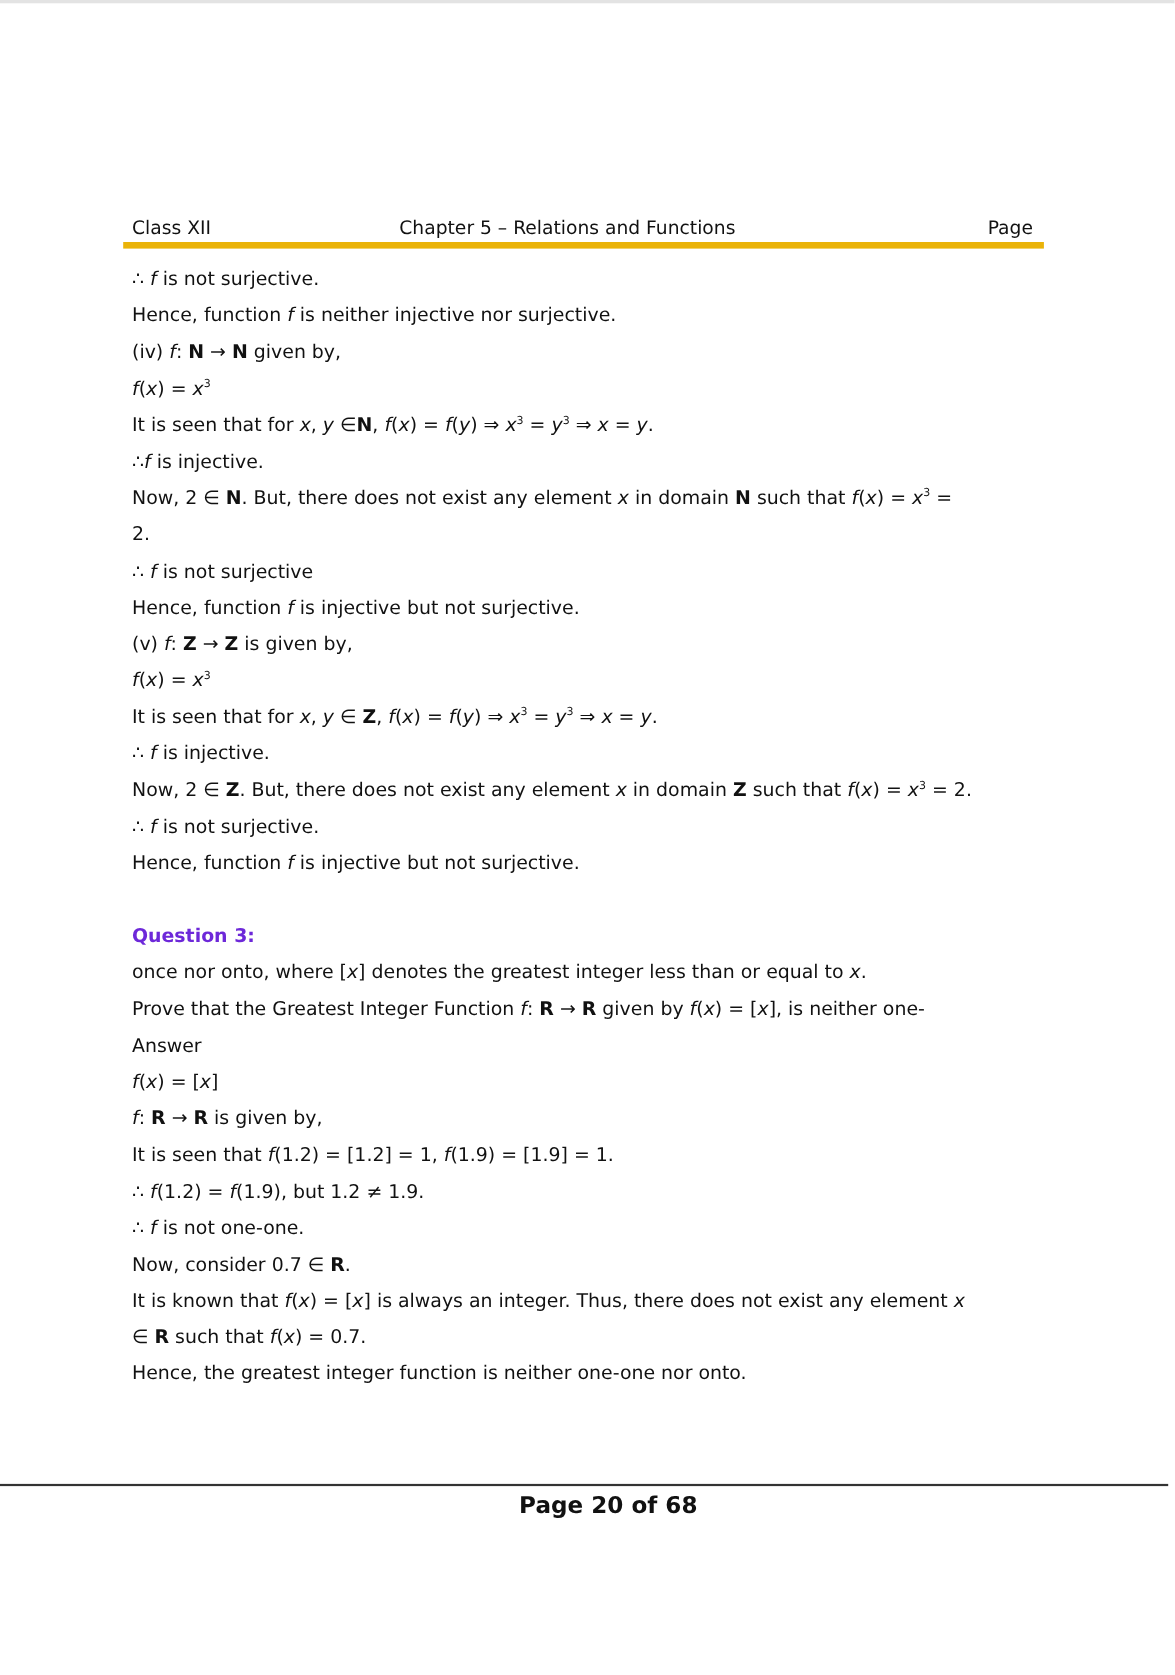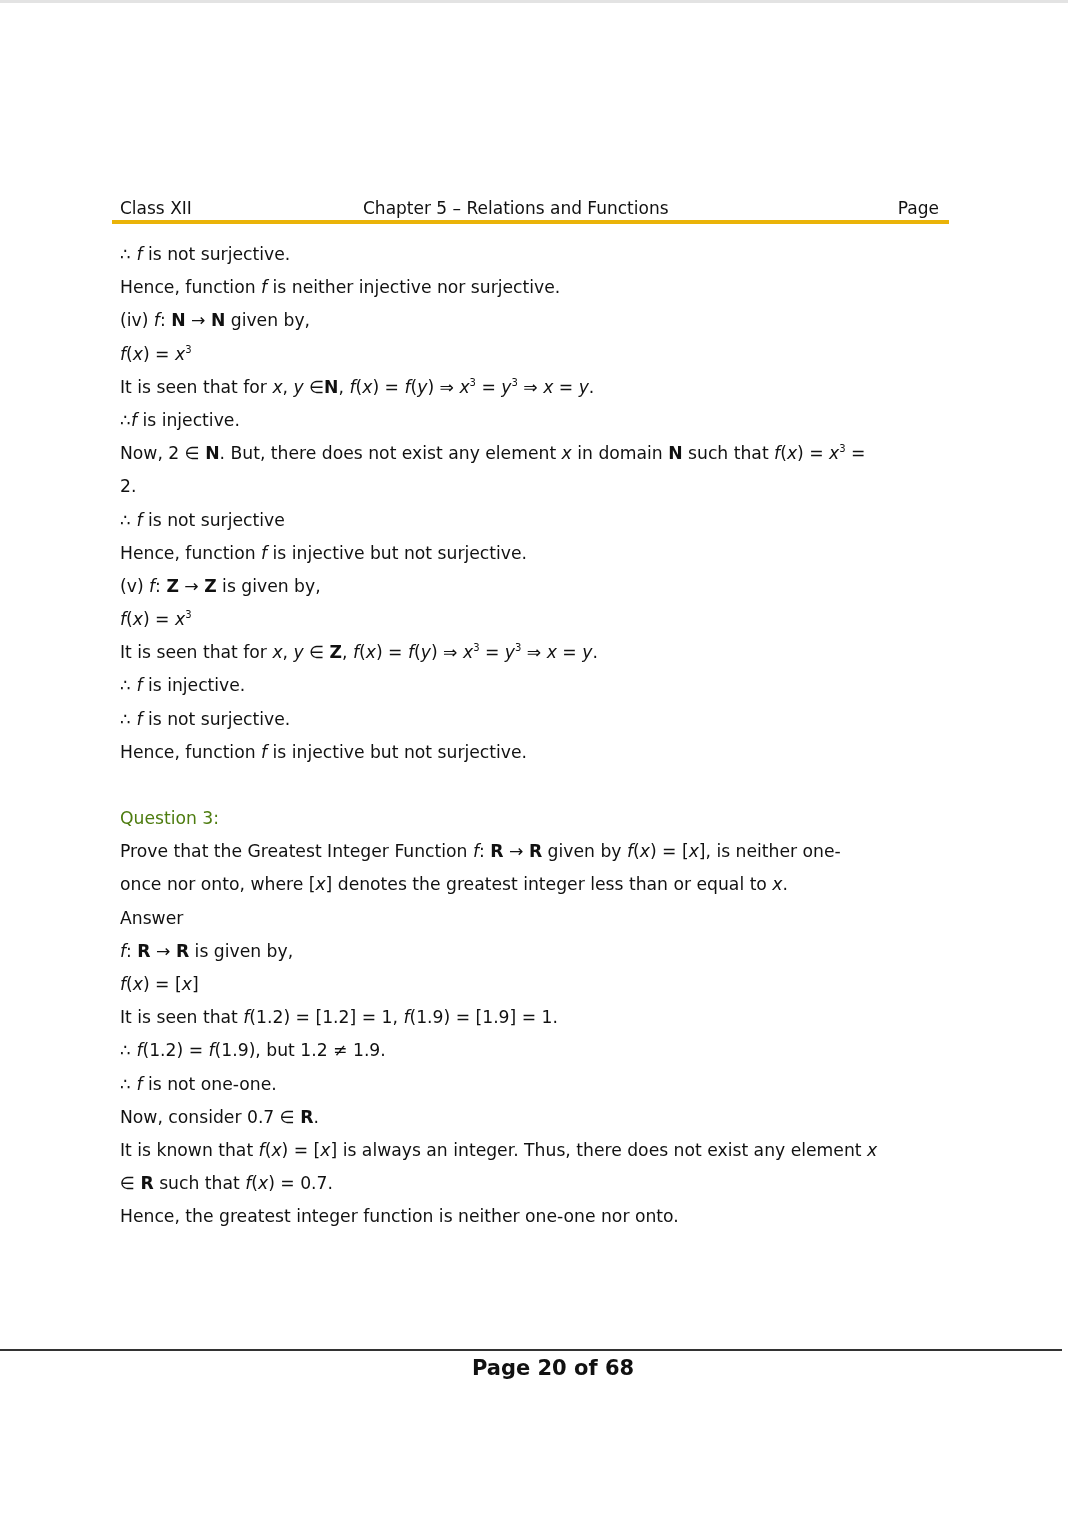--- a/index.html
+++ b/index.html
@@ -3,33 +3,33 @@
 <meta charset="utf-8">
 <style>
   html, body { margin: 0; padding: 0; background: #ffffff; }
   body {
     width: 1068px; height: 1523px; position: relative; overflow: hidden;
     font-family: "DejaVu Sans", sans-serif; color: #111111;
   }
   .top-strip { position: absolute; left: 0; top: 0; width: 1068px; height: 3px; background: #e3e3e3; }
   .header {
     position: absolute; left: 112px; top: 196px; width: 837px; height: 24px;
-    border-bottom: 4px solid #eab308;
+    border-bottom: 6px solid #eab308;
     font-size: 17px; line-height: 24px;
   }
   .header .left { position: absolute; left: 8px; top: 0; }
   .header .center { position: absolute; left: 251px; top: 0; }
   .header .right { position: absolute; right: 10px; top: 0; }
   .content { position: absolute; left: 120px; top: 238px; width: 830px; }
   .line { height: 33.2px; line-height: 33.2px; font-size: 17.2px; white-space: nowrap; }
   .line i { font-style: italic; }
   .line b { font-weight: bold; }
   sup { font-size: 10px; line-height: 0; vertical-align: 7px; }
   .gap { height: 33px; }
-  .question-heading { color: #4d7c0f; font-weight: normal; }
+  .question-heading { color: #6d28d9; font-weight: bold; }
   .footer-rule { position: absolute; left: 0; top: 1349px; width: 1062px; height: 2px; background: #333333; }
   .footer { position: absolute; left: 0; top: 1356px; width: 1058px; text-align: center; font-size: 21px; font-weight: bold; line-height: 24px; padding-left: 24px; }
 </style>
 </head>
 <body>
 
 <div class="top-strip"></div>
 
 <div class="header">
   <span class="left">Class XII</span>
@@ -45,31 +45,32 @@
   <div class="line">It is seen that for <i>x</i>, <i>y</i> ∈<b>N</b>, <i>f</i>(<i>x</i>) = <i>f</i>(<i>y</i>) ⇒ <i>x</i><sup>3</sup> = <i>y</i><sup>3</sup> ⇒ <i>x</i> = <i>y</i>.</div>
   <div class="line">∴<i>f</i> is injective.</div>
   <div class="line">Now, 2 ∈ <b>N</b>. But, there does not exist any element <i>x</i> in domain <b>N</b> such that <i>f</i>(<i>x</i>) = <i>x</i><sup>3</sup> =</div>
   <div class="line">2.</div>
   <div class="line">∴ <i>f</i> is not surjective</div>
   <div class="line">Hence, function <i>f</i> is injective but not surjective.</div>
   <div class="line">(v) <i>f</i>: <b>Z</b> → <b>Z</b> is given by,</div>
   <div class="line"><i>f</i>(<i>x</i>) = <i>x</i><sup>3</sup></div>
   <div class="line">It is seen that for <i>x</i>, <i>y</i> ∈ <b>Z</b>, <i>f</i>(<i>x</i>) = <i>f</i>(<i>y</i>) ⇒ <i>x</i><sup>3</sup> = <i>y</i><sup>3</sup> ⇒ <i>x</i> = <i>y</i>.</div>
   <div class="line">∴ <i>f</i> is injective.</div>
+  <div class="line">Now, 2 ∈ <b>Z</b>. But, there does not exist any element <i>x</i> in domain <b>Z</b> such that <i>f</i>(<i>x</i>) = <i>x</i><sup>3</sup> = 2.</div>
   <div class="line">∴ <i>f</i> is not surjective.</div>
   <div class="line">Hence, function <i>f</i> is injective but not surjective.</div>
 
   <div class="gap"></div>
 
   <div class="line question-heading">Question 3:</div>
+  <div class="line">once nor onto, where [<i>x</i>] denotes the greatest integer less than or equal to <i>x</i>.</div>
   <div class="line">Prove that the Greatest Integer Function <i>f</i>: <b>R</b> → <b>R</b> given by <i>f</i>(<i>x</i>) = [<i>x</i>], is neither one-</div>
-  <div class="line">once nor onto, where [<i>x</i>] denotes the greatest integer less than or equal to <i>x</i>.</div>
   <div class="line">Answer</div>
+  <div class="line"><i>f</i>(<i>x</i>) = [<i>x</i>]</div>
   <div class="line"><i>f</i>: <b>R</b> → <b>R</b> is given by,</div>
-  <div class="line"><i>f</i>(<i>x</i>) = [<i>x</i>]</div>
   <div class="line">It is seen that <i>f</i>(1.2) = [1.2] = 1, <i>f</i>(1.9) = [1.9] = 1.</div>
   <div class="line">∴ <i>f</i>(1.2) = <i>f</i>(1.9), but 1.2 ≠ 1.9.</div>
   <div class="line">∴ <i>f</i> is not one-one.</div>
   <div class="line">Now, consider 0.7 ∈ <b>R</b>.</div>
   <div class="line">It is known that <i>f</i>(<i>x</i>) = [<i>x</i>] is always an integer. Thus, there does not exist any element <i>x</i></div>
   <div class="line">∈ <b>R</b> such that <i>f</i>(<i>x</i>) = 0.7.</div>
   <div class="line">Hence, the greatest integer function is neither one-one nor onto.</div>
 </div>
 
 <div class="footer-rule"></div>

